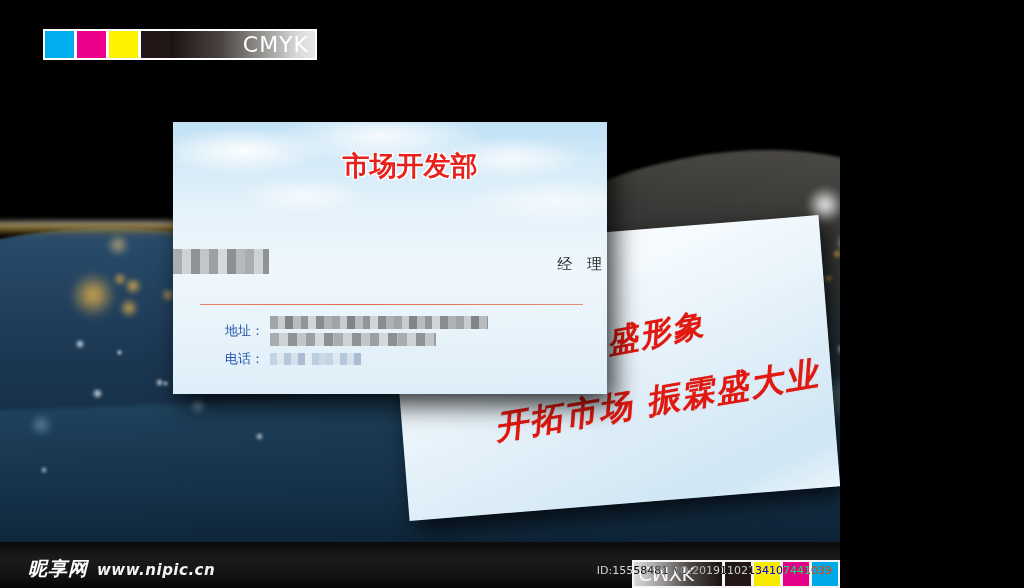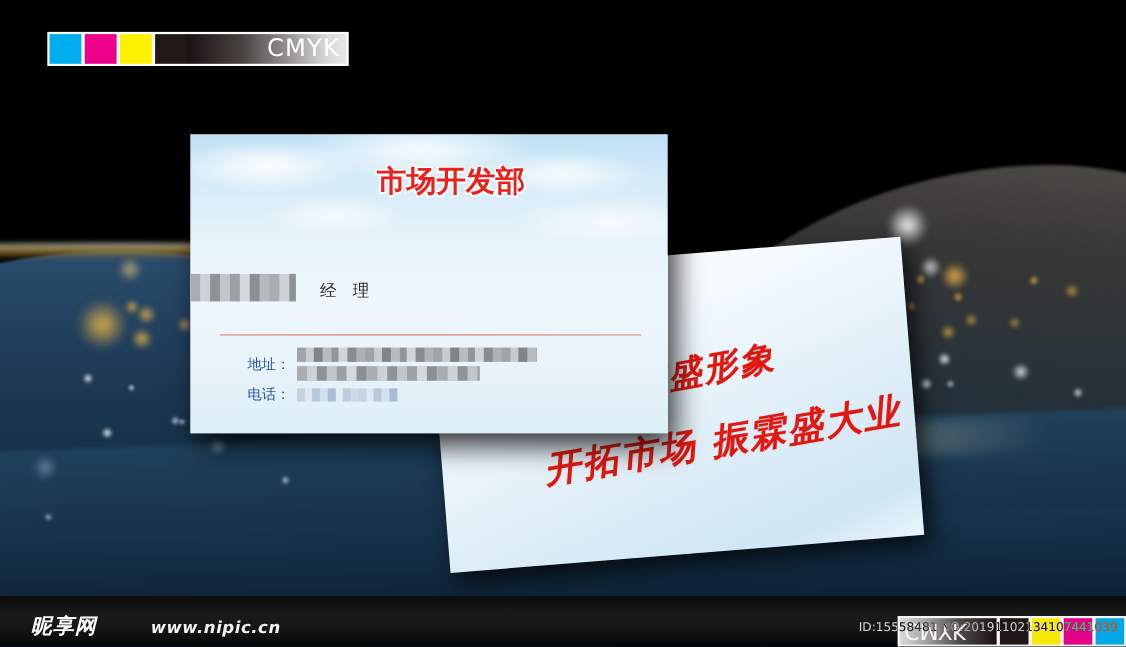--- a/index.html
+++ b/index.html
@@ -4,21 +4,21 @@
 <style>
   * { box-sizing: border-box; margin: 0; padding: 0; }
   html, body {
     width: 1024px; height: 588px;
     background: #000;
     font-family: "DejaVu Sans", "Liberation Sans", sans-serif;
     overflow: hidden;
   }
   .stage {
     position: relative;
-    width: 1024px; height: 588px;
+    width: 840px; height: 588px;
     background: #000000;
     overflow: hidden;
   }
 
   
   .bg-base {
     position: absolute; inset: 0;
     background:
       radial-gradient(ellipse 700px 260px at 18% 118%, #1d3b57 0%, #12273c 45%, #08131f 75%, #000 100%),
       #000;
@@ -156,21 +156,21 @@
     letter-spacing: 0px;
     text-shadow:
       -1.4px -1.4px 0 #ffffff,  1.4px -1.4px 0 #ffffff,
       -1.4px  1.4px 0 #ffffff,  1.4px  1.4px 0 #ffffff,
        0 0 3px rgba(255,255,255,.9);
   }
   .fc-title .line2 { display: block; padding-left: 40px; }
 
   .fc-nameline {
     position: absolute; left: 0; right: 0; top: 127px;
-    display: flex; align-items: flex-end; justify-content: flex-start; gap: 22px;
+    display: flex; align-items: flex-end; justify-content: space-between; gap: 22px;
   }
   .mosaic {
     display: inline-block; position: relative;
     background-image:
       linear-gradient(90deg,
         #a9adb0 0 9px, #cfd2d4 9px 18px, #8e9396 18px 27px, #c2c6c8 27px 36px,
         #9aa0a3 36px 45px, #d6d9db 45px 54px, #8b9093 54px 63px, #b6babd 63px 72px);
     background-size: 72px 100%;
     filter: blur(0.4px);
   }
@@ -224,21 +224,21 @@
     display: flex; align-items: baseline; gap: 9px;
   }
   .wm-cn {
     font-family: "DejaVu Sans", "Liberation Sans", sans-serif;
     font-weight: bold; font-size: 19px; color: #ffffff;
     font-style: italic; letter-spacing: 1px;
   }
   .wm-url {
     font-family: "DejaVu Sans", "Liberation Sans", sans-serif;
     font-weight: bold; font-style: italic; font-size: 15px;
-    color: #f2f2f2; letter-spacing: .5px; margin-left: 40px;
+    color: #f2f2f2; letter-spacing: .5px;
   }
 
   
   .br-wrap { position: absolute; right: 0; bottom: 0; width: 250px; height: 40px; }
   .br-cmyk {
     position: absolute; right: 0; bottom: 0;
     display: flex; align-items: stretch; height: 28px;
     background: #fff; padding: 2px; opacity: .97;
   }
   .br-grad {

